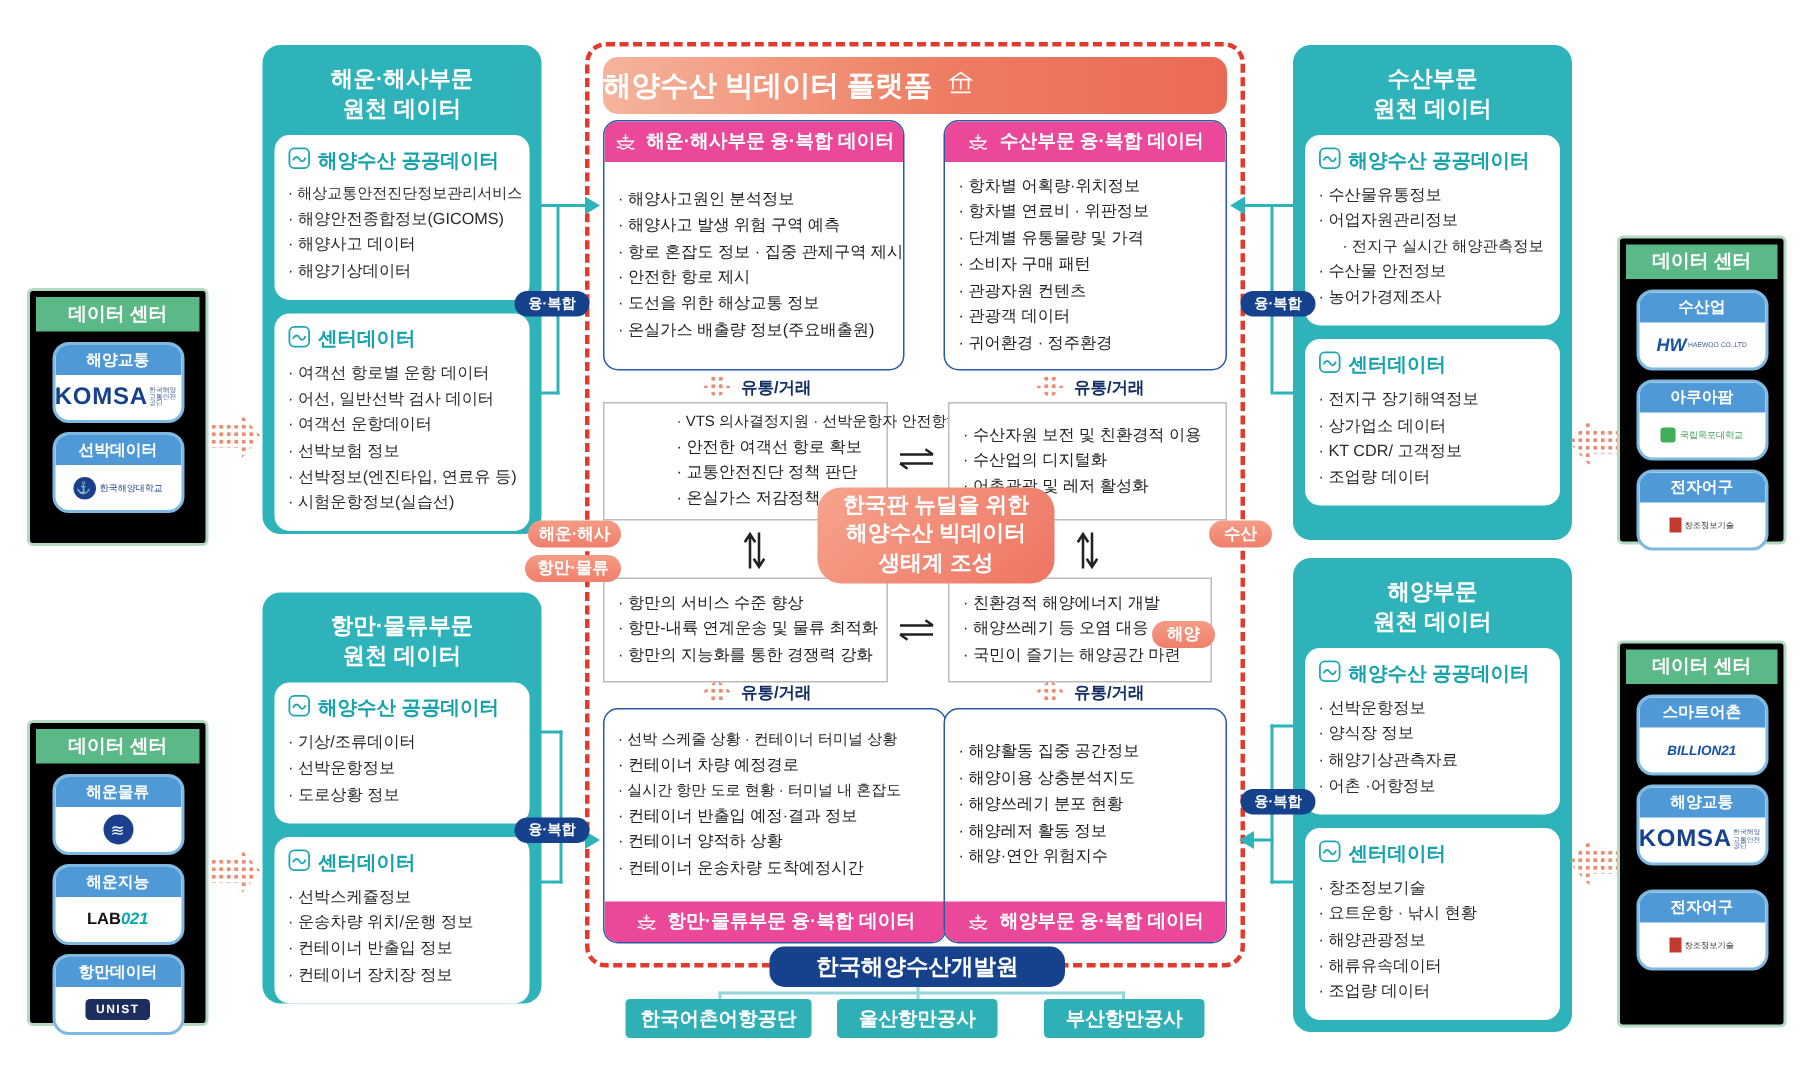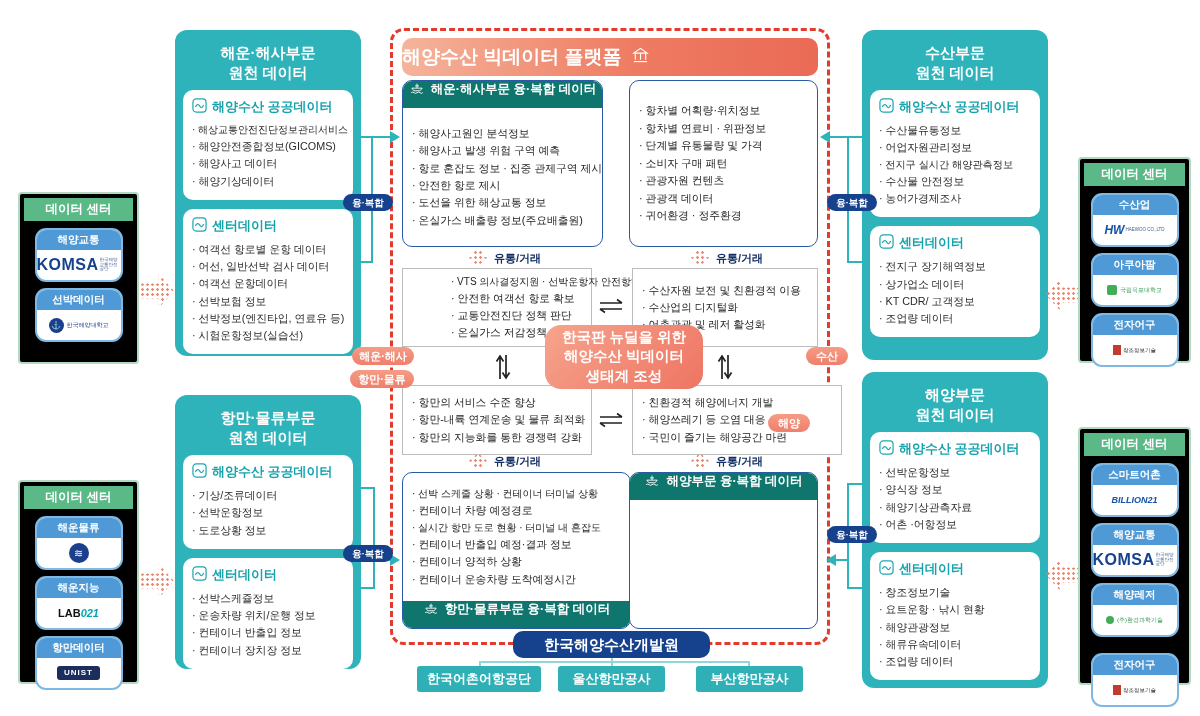--- a/index.html
+++ b/index.html
@@ -34,22 +34,22 @@
   .logo-redblock{display:flex;align-items:center;gap:2px;}
   .logo-redblock b{width:8px;height:10px;background:#c23b2e;display:inline-block;}
   .logo-redblock span{font-size:5.5px;color:#333;}
   .logo-gsq{width:10px;height:10px;border-radius:2px;background:#3fae57;display:inline-block;}
   
   .dashed-area{position:absolute;left:390px;top:28px;width:440px;height:617px;border:3px dashed #e23a2c;border-radius:14px;box-sizing:border-box;}
   .title-badge{position:absolute;left:402px;top:38px;width:416px;height:38px;border-radius:10px;
     background:linear-gradient(90deg,#f5b49c,#ee7c62 55%,#ea6a55);color:#fff;font-size:19px;font-weight:bold;
     display:flex;align-items:center;gap:9px;}
   .quad{position:absolute;background:#fff;border:1.5px solid #2a5aa5;border-radius:10px;box-sizing:border-box;overflow:hidden;display:flex;flex-direction:column;}
-  .quad-header{background:#0f766e;color:#fff;font-weight:bold;font-size:12.5px;height:27px;flex:0 0 27px;
-    display:flex;align-items:flex-start;justify-content:center;gap:6px;}
+  .quad-header{background:#ec4899;color:#fff;font-weight:bold;font-size:12.5px;height:27px;flex:0 0 27px;
+    display:flex;align-items:center;justify-content:center;gap:6px;}
   .quad-body{padding:7px 9px;flex:1;display:flex;flex-direction:column;justify-content:center;}
   .quad-item{font-size:10.8px;line-height:1.62;color:#222;white-space:nowrap;}
   .quad-item::before{content:"· ";}
   .mid-box{position:absolute;background:#fff;border:1px solid #bcbcbc;box-sizing:border-box;padding:5px 9px;
     display:flex;flex-direction:column;justify-content:center;}
   .mid-item{font-size:10.8px;line-height:1.6;color:#222;white-space:nowrap;}
   .mid-item::before{content:"· ";}
   .flow-label{position:absolute;display:flex;align-items:center;gap:6px;font-size:11px;font-weight:bold;color:#132f66;}
   .newdeal{position:absolute;left:545px;top:325px;width:158px;height:64px;border-radius:16px;
     background:linear-gradient(135deg,#f6a48d,#ee7462);color:#fff;font-weight:bold;font-size:14.5px;
@@ -108,20 +108,30 @@
       <div class="quad-item">해양사고원인 분석정보</div>
       <div class="quad-item">해양사고 발생 위험 구역 예측</div>
       <div class="quad-item">항로 혼잡도 정보  · 집중 관제구역 제시</div>
       <div class="quad-item">안전한 항로 제시</div>
       <div class="quad-item">도선을 위한 해상교통 정보</div>
       <div class="quad-item">온실가스 배출량 정보(주요배출원)</div>
     </div>
   </div>
 
   <div class="quad" style="left:629px;top:80px;width:189px;height:167px;">
+    <div class="quad-header">
+      <span><svg width="16" height="13" viewBox="0 0 24 20">
+            <g stroke="#fff" stroke-width="1.4" fill="none">
+              <path d="M4 11 H20 L16.8 15 H7.2 Z"></path>
+              <path d="M12 4 V11 M9 7.5 H15"></path>
+              <path d="M3 18 q2.2 -2 4.5 0 q2.2 2 4.5 0 q2.2 -2 4.5 0 q2.2 2 4.5 0"></path>
+            </g>
+          </svg></span>
+      <span>수산부문 융·복합 데이터</span>
+    </div>
     <div class="quad-body">
       <div class="quad-item">항차별 어획량·위치정보</div>
       <div class="quad-item">항차별 연료비  · 위판정보</div>
       <div class="quad-item">단계별 유통물량 및 가격</div>
       <div class="quad-item">소비자 구매 패턴</div>
       <div class="quad-item">관광자원 컨텐츠</div>
       <div class="quad-item">관광객 데이터</div>
       <div class="quad-item">귀어환경 · 정주환경</div>
     </div>
   </div>
@@ -185,21 +195,21 @@
     <div>한국판 뉴딜을 위한</div>
     <div>해양수산 빅데이터</div>
     <div>생태계 조성</div>
   </div>
 
   <div class="mid-box" style="left:402px;top:385px;width:190px;height:70px;">
     <div class="mid-item">항만의 서비스 수준 향상</div>
     <div class="mid-item">항만-내륙 연계운송 및 물류 최적화</div>
     <div class="mid-item">항만의 지능화를 통한 경쟁력 강화</div>
   </div>
-  <div class="mid-box" style="left:632px;top:385px;width:210px;height:70px;">
+  <div class="mid-box" style="left:632px;top:385px;width:176px;height:70px;">
     <div class="mid-item">친환경적 해양에너지 개발</div>
     <div class="mid-item">해양쓰레기 등 오염 대응</div>
     <div class="mid-item">국민이 즐기는 해양공간 마련</div>
   </div>
 
   <div class="flow-label" style="left:468px;top:453px;">
     <span class="dots dotU" style="position:static;width:20px;height:16px;"></span>
     <span>유통/거래</span>
   </div>
   <div class="flow-label" style="left:690px;top:453px;">
@@ -222,20 +232,27 @@
               <path d="M4 11 H20 L16.8 15 H7.2 Z"></path>
               <path d="M12 4 V11 M9 7.5 H15"></path>
               <path d="M3 18 q2.2 -2 4.5 0 q2.2 2 4.5 0 q2.2 -2 4.5 0 q2.2 2 4.5 0"></path>
             </g>
           </svg></span>
       <span>항만·물류부문 융·복합 데이터</span>
     </div>
   </div>
 
   <div class="quad" style="left:629px;top:472px;width:189px;height:157px;">
+    <div class="quad-body">
+      <div class="quad-item">해양활동 집중 공간정보</div>
+      <div class="quad-item">해양이용 상충분석지도</div>
+      <div class="quad-item">해양쓰레기 분포 현황</div>
+      <div class="quad-item">해양레저 활동 정보</div>
+      <div class="quad-item">해양·연안 위험지수</div>
+    </div>
     <div class="quad-header">
       <span><svg width="16" height="13" viewBox="0 0 24 20">
             <g stroke="#fff" stroke-width="1.4" fill="none">
               <path d="M4 11 H20 L16.8 15 H7.2 Z"></path>
               <path d="M12 4 V11 M9 7.5 H15"></path>
               <path d="M3 18 q2.2 -2 4.5 0 q2.2 2 4.5 0 q2.2 -2 4.5 0 q2.2 2 4.5 0"></path>
             </g>
           </svg></span>
       <span>해양부문 융·복합 데이터</span>
     </div>
@@ -331,21 +348,21 @@
         <span><svg width="15" height="15" viewBox="0 0 16 16">
               <g stroke="#1ea7b0" stroke-width="1.3" fill="none">
                 <rect x="1" y="1" width="14" height="14" rx="3.5"></rect>
                 <path d="M3.5 9.5 q2.5 -4.5 5 -0.5 q2 3 4 -1.5"></path>
               </g>
             </svg></span>
         <span>해양수산 공공데이터</span>
       </div>
       <div class="src-item">수산물유통정보</div>
       <div class="src-item">어업자원관리정보</div>
-      <div class="src-item" style="font-size:10.2px;">전지구 실시간 해양관측정보</div>
+      <div class="src-item" style="font-size:10.2px;margin-left:16px;">전지구 실시간 해양관측정보</div>
       <div class="src-item">수산물 안전정보</div>
       <div class="src-item">농어가경제조사</div>
     </div>
     <div class="src-card">
       <div class="src-card-title">
         <span><svg width="15" height="15" viewBox="0 0 16 16">
               <g stroke="#1ea7b0" stroke-width="1.3" fill="none">
                 <rect x="1" y="1" width="14" height="14" rx="3.5"></rect>
                 <path d="M3.5 9.5 q2.5 -4.5 5 -0.5 q2 3 4 -1.5"></path>
               </g>
@@ -505,29 +522,20 @@
       <div class="dc-item-tab">스마트어촌</div>
       <div class="dc-item-logo">
         <span class="logo-billion">BILLION21</span>
       </div>
     </div>
     <div class="dc-item">
       <div class="dc-item-tab">해양교통</div>
       <div class="dc-item-logo">
         <span class="logo-komsa">KOMSA</span>
         <span class="logo-cap">한국해양교통안전공단</span>
-      </div>
-    </div>
-    <div class="dc-item">
-      <div class="dc-item-tab">해양레저</div>
-      <div class="dc-item-logo">
-        <span class="logo-row">
-            <span class="logo-gsq" style="border-radius:50%;width:8px;height:8px;"></span>
-        <span class="logo-green">(주)환경과학기술</span>
-          </span>
       </div>
     </div>
     <div class="dc-item" style="margin-top:16px;">
       <div class="dc-item-tab">전자어구</div>
       <div class="dc-item-logo">
         <span class="logo-redblock">
             <b></b>
         <span>창조정보기술</span>
           </span>
       </div>

